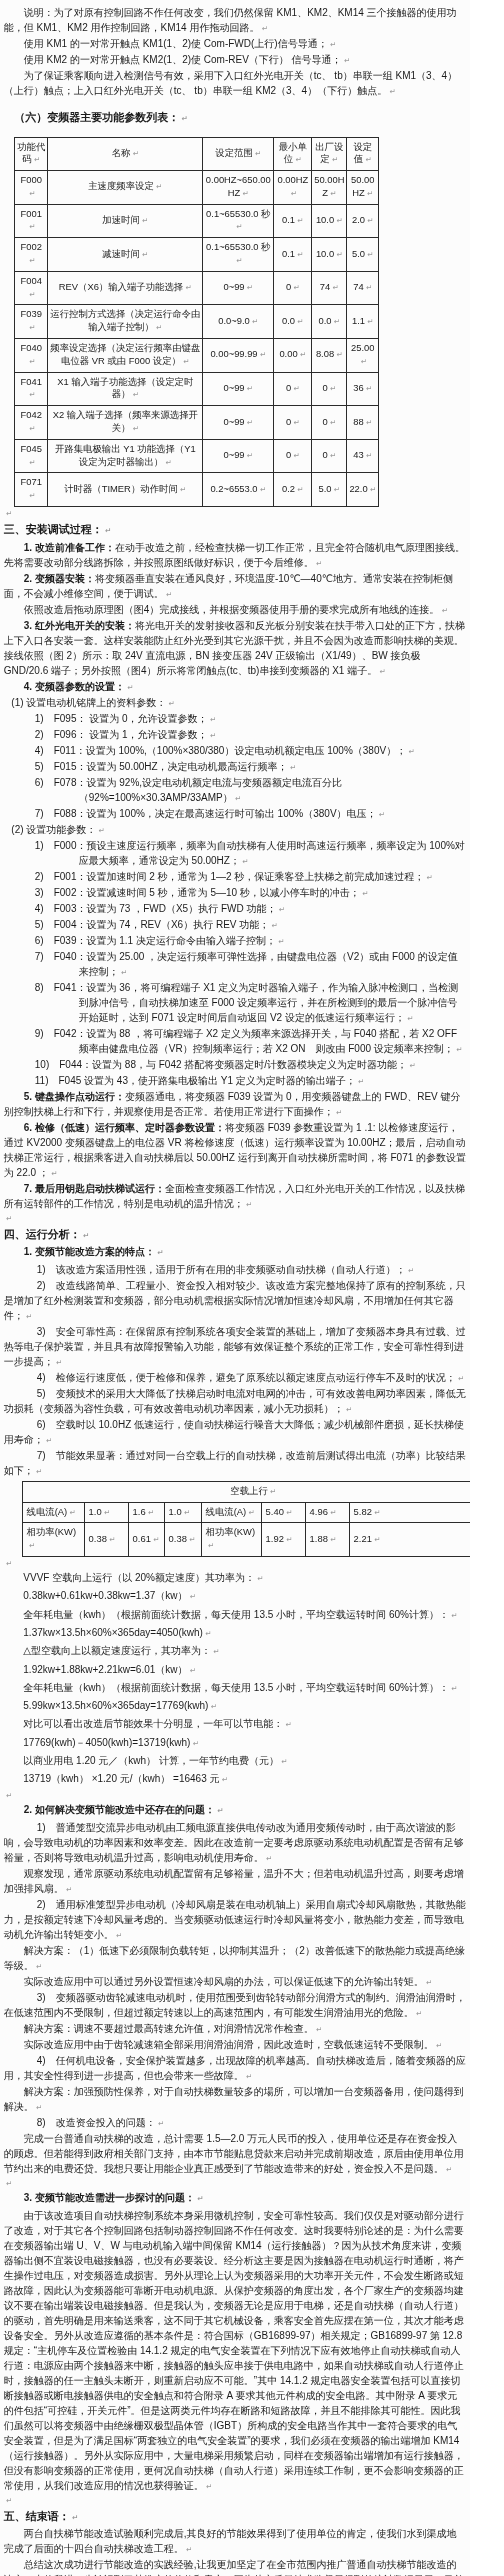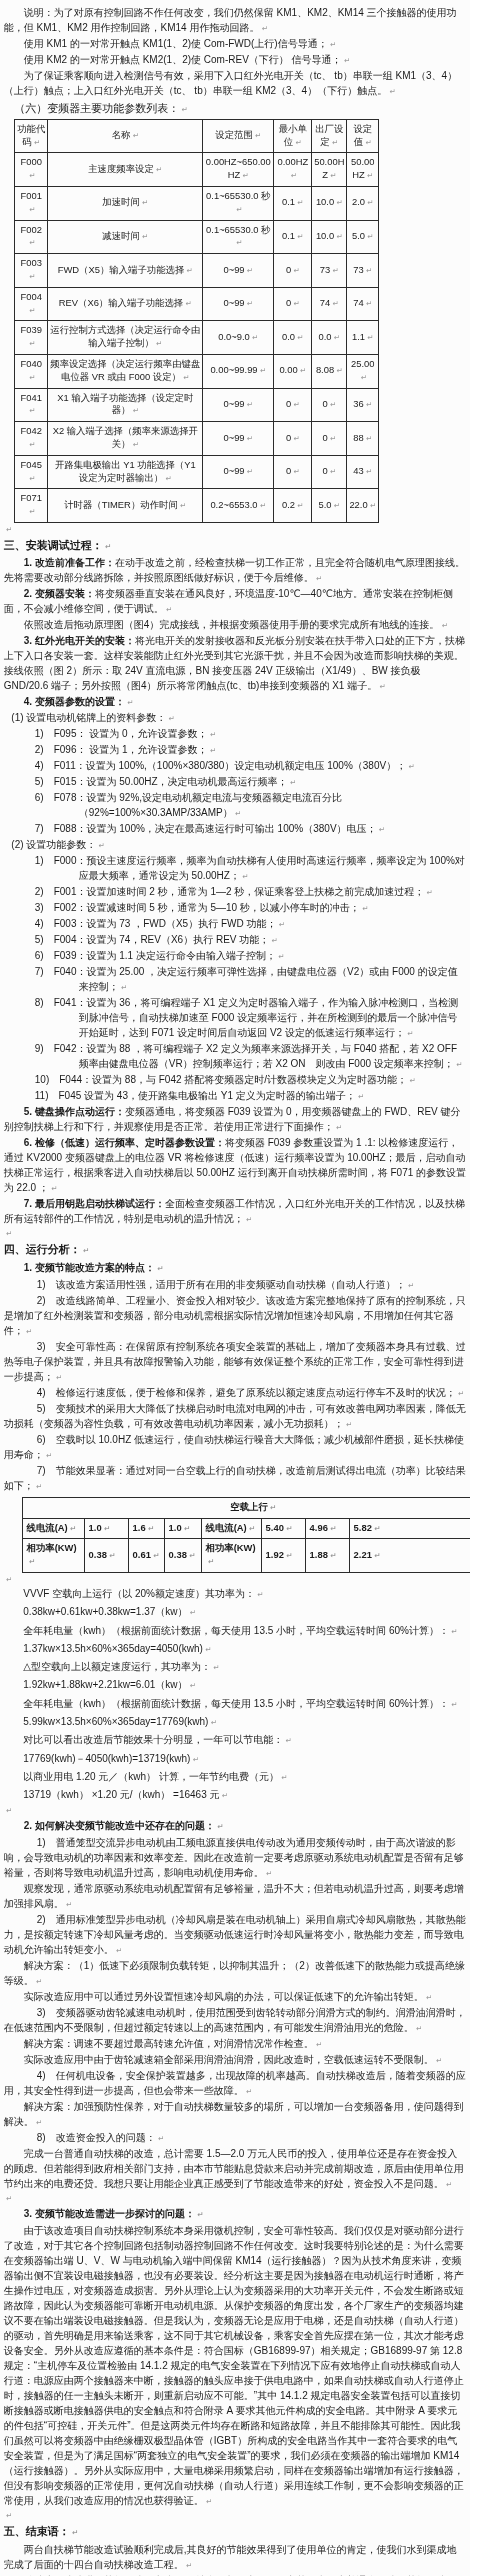--- a/index.html
+++ b/index.html
@@ -5,35 +5,35 @@
   html,body { margin:0; padding:0; background:#ffffff; }
   .page {
     width:470px; height:2576px; box-sizing:border-box;
     background:#fcfcfc; color:#1b1b1b;
     font-family:"Liberation Sans","DejaVu Sans",sans-serif;
     font-size:10px; line-height:15px;
     padding:4.5px 3.8px; overflow:hidden;
   }
   p { margin:0; }
   .para   { text-indent:20px; }
-  .h-table{ font-size:11px; font-weight:normal; text-indent:10.5px; margin:2px 0; }
+  .h-table{ font-size:11px; font-weight:bold; text-indent:10.5px; margin:11px 0; }
   .h-sec  { font-size:11px; font-weight:bold; margin:3px 0 1.5px 0; }
   .sub-title { text-indent:20px; font-weight:bold; margin:1.5px 0; }
   .group-title { text-indent:7.5px; }
   .sub    { padding-left:75px; text-indent:-44px; }
   .num    { text-indent:33px; }
   .formula{ padding-left:19.5px; line-height:17.3px; }
   .blank  { height:12px; line-height:12px; }
 
   table { border-collapse:collapse; table-layout:fixed; }
   .t1 { width:362px; margin:2.3px 0 0 10.5px; font-size:9.4px; }
   .t1 th, .t1 td { border:0.8px solid #2b2b2b; text-align:center; font-weight:normal;
                    padding:3px 1.5px; line-height:12.8px; word-break:break-all; }
   .t2 { width:461px; margin:2.3px 0 0 18px; font-size:9.4px; }
-  .t2 th, .t2 td { border:0.8px solid #2b2b2b; text-align:left; font-weight:bold;
+  .t2 th, .t2 td { border:0.8px solid #2b2b2b; text-align:left; font-weight:normal;
                    padding:3px 3.8px; line-height:12.8px; word-break:break-all; }
   .t2 .t2-title { text-align:center; }
 
   
   .para::after,.plain::after,.num::after,.sub::after,.formula::after,.ref::after,
   .h-sec::after,.h-table::after,.group-title::after,.sub-title::after,.blank::after,
   .note::after,.t1 td::after,.t1 th::after,.t2 td::after {
     content:"↵"; color:#9a9a9a; font-size:7.5px; padding-left:2.3px;
   }
 </style>
@@ -87,28 +87,20 @@
         </tr>
         <tr>
           <td>F002</td>
           <td>减速时间</td>
           <td>0.1~65530.0 秒</td>
           <td>0.1</td>
           <td>10.0</td>
           <td>5.0</td>
         </tr>
         <tr>
-          <td>F003</td>
-          <td>FWD（X5）输入端子功能选择</td>
-          <td>0~99</td>
-          <td>0</td>
-          <td>73</td>
-          <td>73</td>
-        </tr>
-        <tr>
           <td>F004</td>
           <td>REV（X6）输入端子功能选择</td>
           <td>0~99</td>
           <td>0</td>
           <td>74</td>
           <td>74</td>
         </tr>
         <tr>
           <td>F039</td>
           <td>运行控制方式选择（决定运行命令由输入端子控制）</td>

